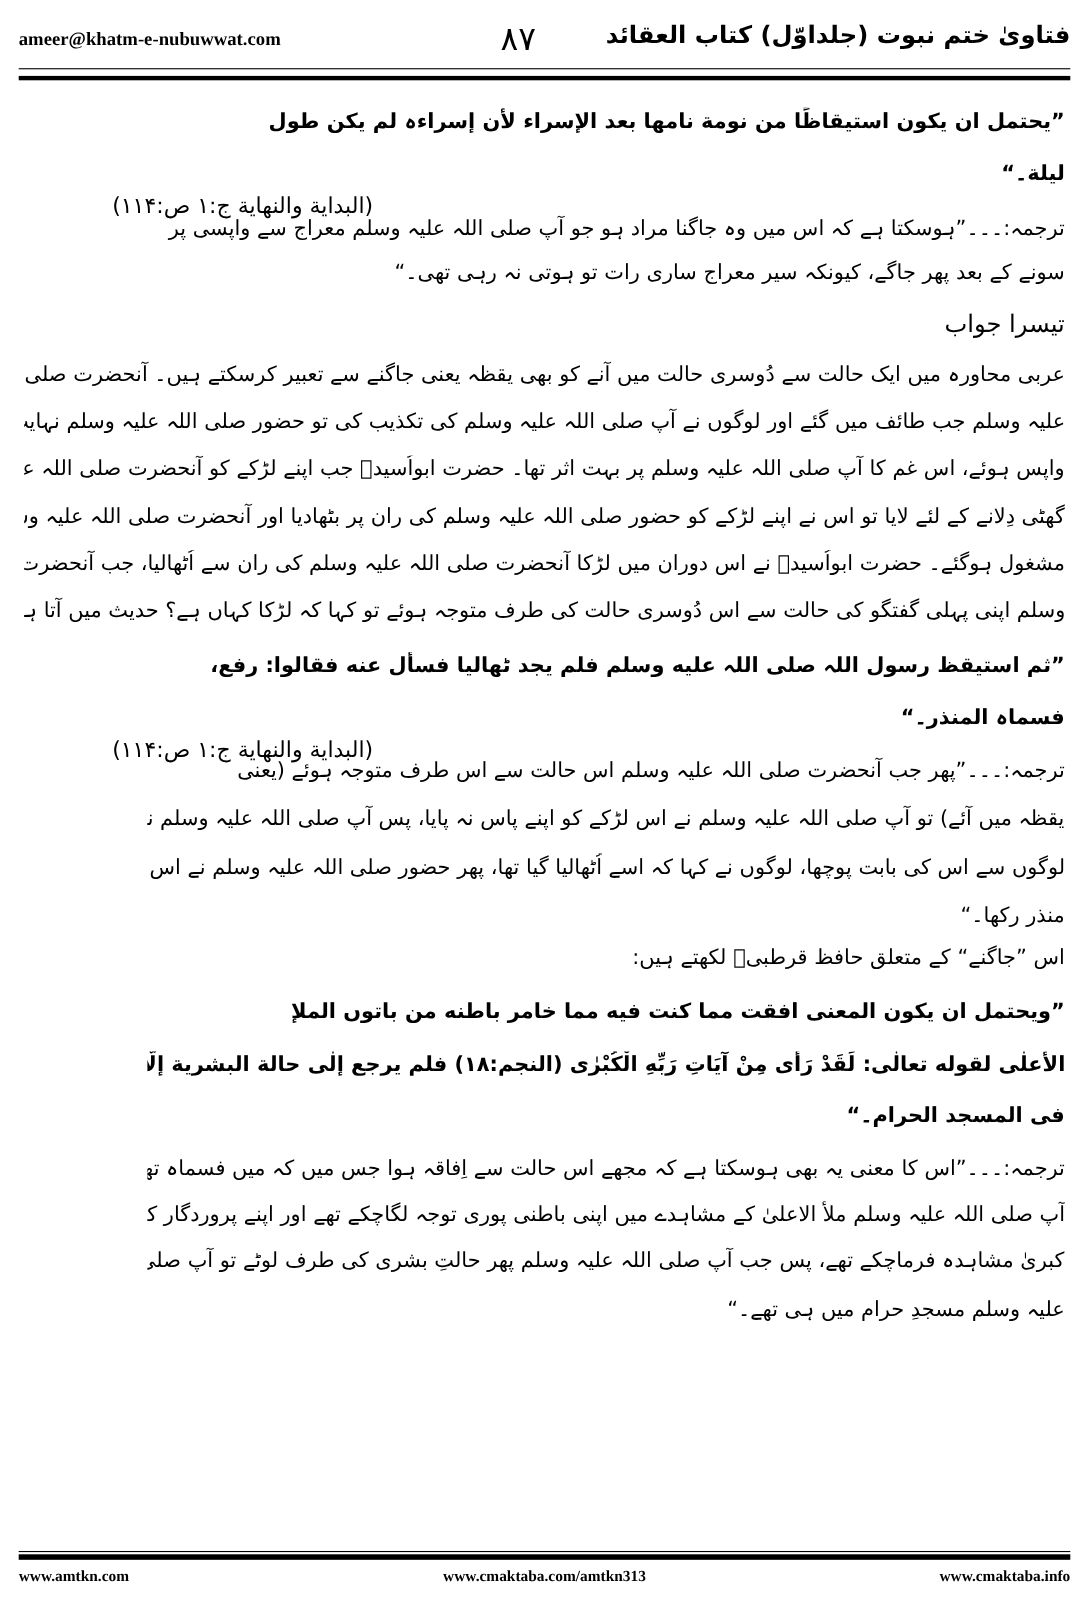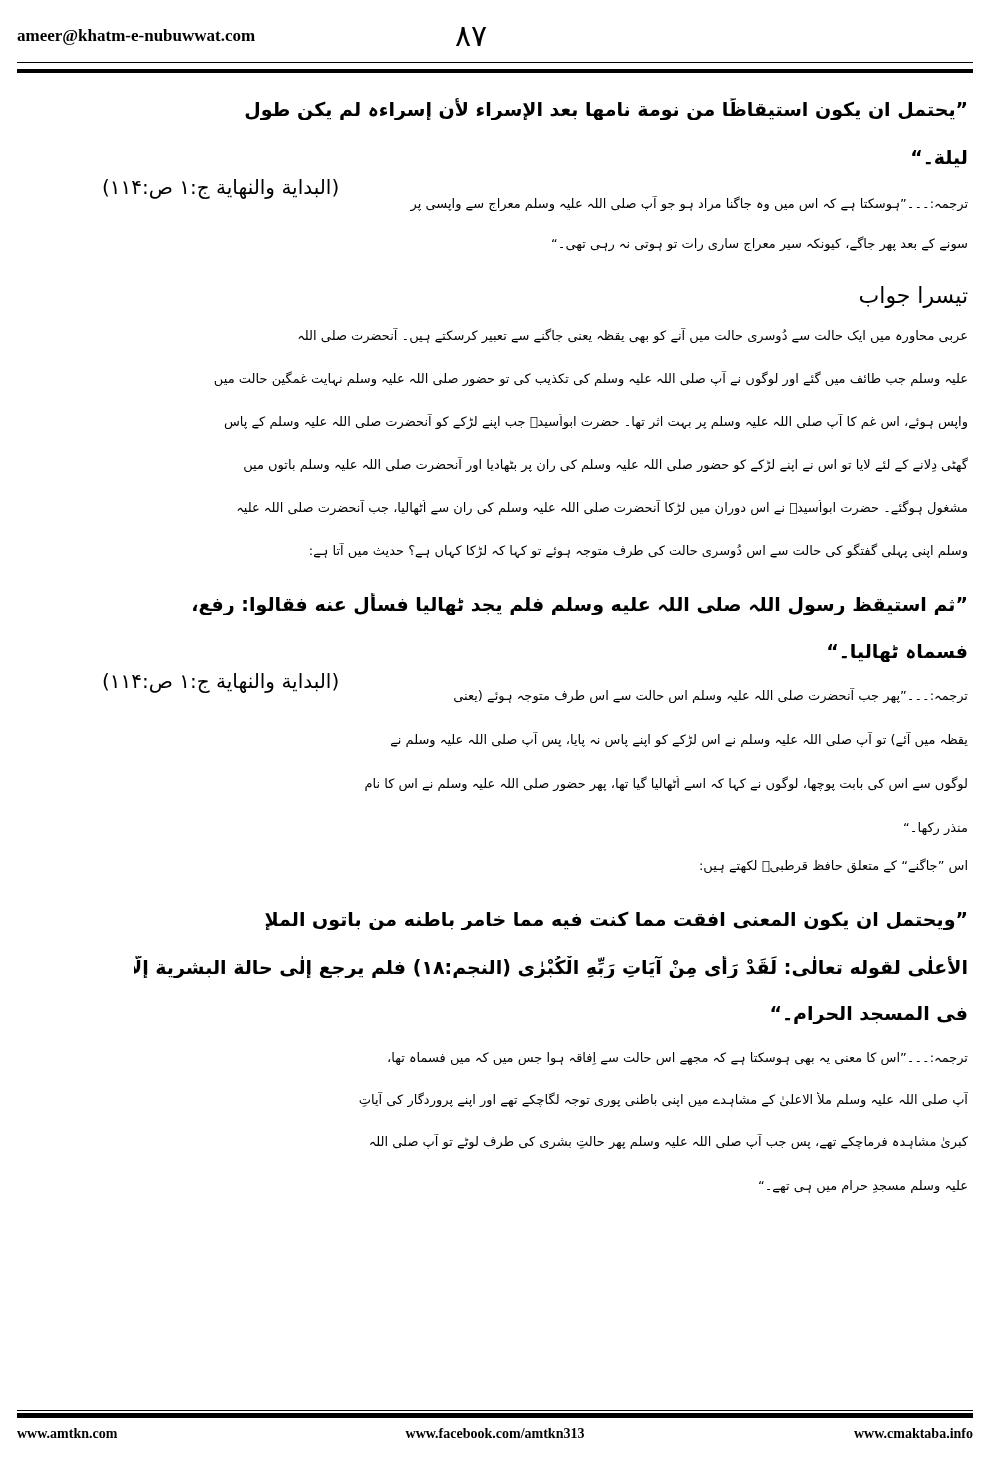--- a/index.html
+++ b/index.html
@@ -7,38 +7,39 @@
   .header { position:absolute; left:17px; right:17px; top:18px; height:44px; }
   .hdr-email { position:absolute; left:0; top:8px; font-family:"Liberation Serif", serif; font-weight:bold; font-size:17px; }
   .hdr-page { position:absolute; left:438px; top:0; font-size:30px; font-family:"DejaVu Sans", sans-serif; direction:rtl; }
   .hdr-title { position:absolute; right:0; top:2px; font-size:22px; font-weight:bold; direction:rtl; font-family:"DejaVu Sans", sans-serif; }
   .hdr-rule-thin { position:absolute; left:17px; right:17px; top:62px; height:1px; background:#000; }
   .hdr-rule-thick { position:absolute; left:17px; right:17px; top:69px; height:4px; background:#000; }
 
   .content { position:absolute; left:22px; right:22px; top:88px; direction:rtl; text-align:right; }
   .line { position:absolute; right:0; left:0; white-space:nowrap; overflow:hidden; font-family:"DejaVu Sans", sans-serif; }
   .ar { font-weight:bold; font-size:19px; }
-  .ur { font-size:13px; }
+  .ur { font-size:19px; }
   .ind { right:0; left:80px;margin-left:32px; }
   .heading { font-weight:normal; font-size:22px; }
   .ref { position:absolute; left:80px; font-size:20px; font-family:"DejaVu Sans", sans-serif; direction:rtl;margin-top:27px; }
 
   .ftr-rule-thin { position:absolute; left:17px; right:17px; top:1410px; height:1px; background:#000; }
   .ftr-rule-thick { position:absolute; left:17px; right:17px; top:1413px; height:5px; background:#000; }
   .footer { position:absolute; left:17px; right:17px; top:1426px; height:20px; font-family:"Liberation Serif", serif; font-weight:bold; font-size:14px; }
   .ftr-left { position:absolute; left:0; }
   .ftr-center { position:absolute; left:0; right:0; text-align:center; }
   .ftr-right { position:absolute; right:0; }
 </style>
 </head>
 <body>
 
 <div class="header">
   <span class="hdr-email">ameer@khatm-e-nubuwwat.com</span>
   <span class="hdr-page">۸۷</span>
+  <span class="hdr-title">فتاویٰ ختم نبوت (جلداوّل) کتاب العقائد</span>
 </div>
 <div class="hdr-rule-thin"></div>
 <div class="hdr-rule-thick"></div>
 
 <div class="content">
   <div class="line ar ind" style="top:10px">”یحتمل ان یکون استیقاظًا من نومة نامها بعد الإسراء لأن إسراءہ لم یکن طول</div>
   <div class="line ar ind" style="top:58px">لیلة۔“</div>
   <span class="ref" style="top:60px">(البدایة والنهایة ج:۱ ص:۱۱۴)</span>
 
   <div class="line ur ind" style="top:108px">ترجمہ:۔۔۔”ہوسکتا ہے کہ اس میں وہ جاگنا مراد ہو جو آپ صلی اللہ علیہ وسلم معراج سے واپسی پر</div>
@@ -47,21 +48,21 @@
   <div class="line heading" style="top:195px">تیسرا جواب</div>
 
   <div class="line ur" style="top:240px">عربی محاورہ میں ایک حالت سے دُوسری حالت میں آنے کو بھی یقظہ یعنی جاگنے سے تعبیر کرسکتے ہیں۔ آنحضرت صلی اللہ</div>
   <div class="line ur" style="top:283px">علیہ وسلم جب طائف میں گئے اور لوگوں نے آپ صلی اللہ علیہ وسلم کی تکذیب کی تو حضور صلی اللہ علیہ وسلم نہایت غمگین حالت میں</div>
   <div class="line ur" style="top:326px">واپس ہوئے، اس غم کا آپ صلی اللہ علیہ وسلم پر بہت اثر تھا۔ حضرت ابواُسیدؓ جب اپنے لڑکے کو آنحضرت صلی اللہ علیہ وسلم کے پاس</div>
   <div class="line ur" style="top:369px">گھٹی دِلانے کے لئے لایا تو اس نے اپنے لڑکے کو حضور صلی اللہ علیہ وسلم کی ران پر بٹھادیا اور آنحضرت صلی اللہ علیہ وسلم باتوں میں</div>
   <div class="line ur" style="top:412px">مشغول ہوگئے۔ حضرت ابواُسیدؓ نے اس دوران میں لڑکا آنحضرت صلی اللہ علیہ وسلم کی ران سے اُٹھالیا، جب آنحضرت صلی اللہ علیہ</div>
   <div class="line ur" style="top:455px">وسلم اپنی پہلی گفتگو کی حالت سے اس دُوسری حالت کی طرف متوجہ ہوئے تو کہا کہ لڑکا کہاں ہے؟ حدیث میں آتا ہے:</div>
 
   <div class="line ar ind" style="top:505px">”ثم استیقظ رسول اللہ صلی اللہ علیه وسلم فلم یجد ٹھالیا فسأل عنه فقالوا: رفع،</div>
-  <div class="line ar ind" style="top:552px">فسماہ ٹھالیا۔“</div>
+  <div class="line ar ind" style="top:552px">فسماہ المنذر۔“</div>
   <span class="ref" style="top:554px">(البدایة والنهایة ج:۱ ص:۱۱۴)</span>
 
   <div class="line ur ind" style="top:600px">ترجمہ:۔۔۔”پھر جب آنحضرت صلی اللہ علیہ وسلم اس حالت سے اس طرف متوجہ ہوئے (یعنی</div>
   <div class="line ur ind" style="top:644px">یقظہ میں آئے) تو آپ صلی اللہ علیہ وسلم نے اس لڑکے کو اپنے پاس نہ پایا، پس آپ صلی اللہ علیہ وسلم نے</div>
   <div class="line ur ind" style="top:688px">لوگوں سے اس کی بابت پوچھا، لوگوں نے کہا کہ اسے اُٹھالیا گیا تھا، پھر حضور صلی اللہ علیہ وسلم نے اس کا نام</div>
   <div class="line ur ind" style="top:732px">منذر رکھا۔“</div>
 
   <div class="line ur" style="top:770px">اس ”جاگنے“ کے متعلق حافظ قرطبیؒ لکھتے ہیں:</div>
 
   <div class="line ar ind" style="top:820px">”ویحتمل ان یکون المعنی افقت مما کنت فیه مما خامر باطنه من باتوں الملإِ</div>
@@ -71,15 +72,15 @@
   <div class="line ur ind" style="top:962px">ترجمہ:۔۔۔”اس کا معنی یہ بھی ہوسکتا ہے کہ مجھے اس حالت سے اِفاقہ ہوا جس میں کہ میں فسماہ تھا،</div>
   <div class="line ur ind" style="top:1004px">آپ صلی اللہ علیہ وسلم ملأ الاعلیٰ کے مشاہدے میں اپنی باطنی پوری توجہ لگاچکے تھے اور اپنے پروردگار کی آیاتِ</div>
   <div class="line ur ind" style="top:1046px">کبریٰ مشاہدہ فرماچکے تھے، پس جب آپ صلی اللہ علیہ وسلم پھر حالتِ بشری کی طرف لوٹے تو آپ صلی اللہ</div>
   <div class="line ur ind" style="top:1090px">علیہ وسلم مسجدِ حرام میں ہی تھے۔“</div>
 </div>
 
 <div class="ftr-rule-thin"></div>
 <div class="ftr-rule-thick"></div>
 <div class="footer">
   <span class="ftr-left">www.amtkn.com</span>
-  <span class="ftr-center">www.facebook.com/amtkn313</span>
+  <span class="ftr-center">www.cmaktaba.com/amtkn313</span>
   <span class="ftr-right">www.cmaktaba.info</span>
 </div>
 
 </body></html>

